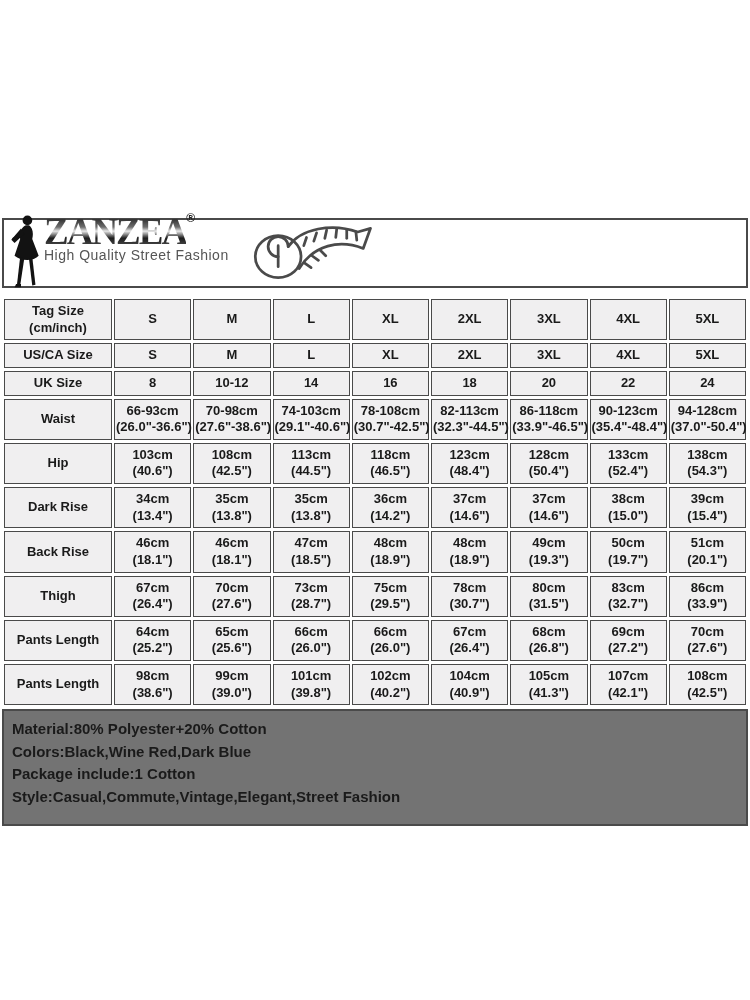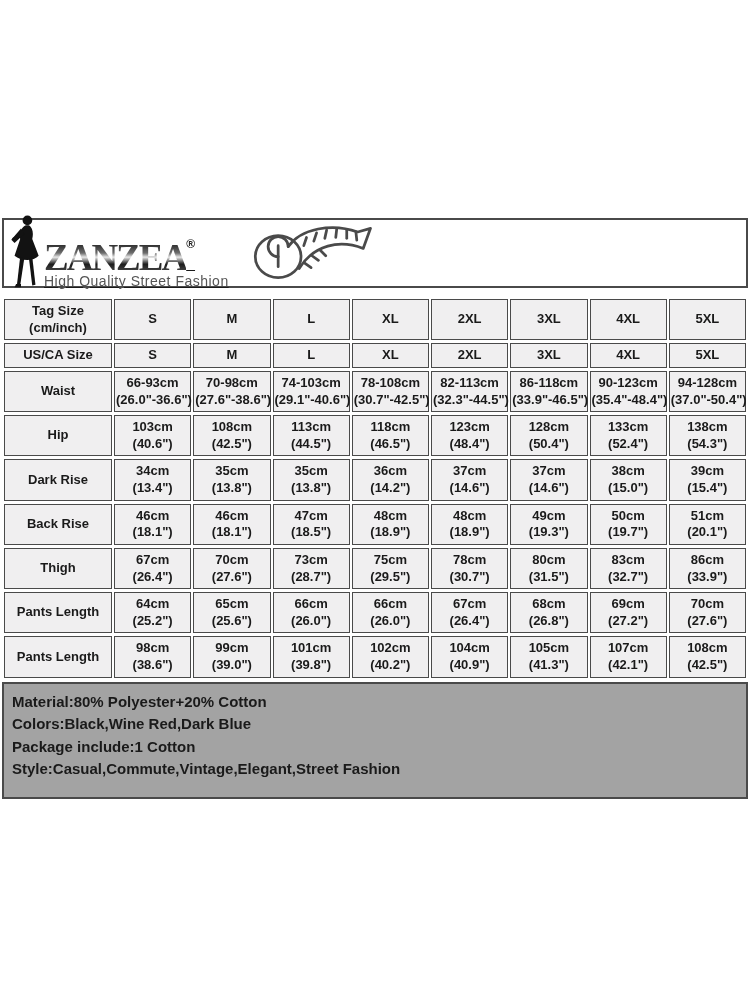--- a/index.html
+++ b/index.html
@@ -17,21 +17,21 @@
   .sheet{position:absolute;top:218px;left:2px;width:746px;}
 
   
   .brand-header{
     border:2px solid var(--border);
     background:#fff;
     display:flex;align-items:center;
     height:70px;
     padding:2px 6px 2px 4px;
   }
-  .logo-wrap{display:flex;align-items:flex-end;width:232px;flex:0 0 auto;text-decoration:underline;}
+  .logo-wrap{display:flex;width:232px;flex:0 0 auto;}
   .logo-figure{flex:0 0 auto;margin-right:2px;}
   .logo-text{line-height:1;padding-bottom:4px;}
   .brand-name{
     font-family:"Liberation Serif", serif;
     font-weight:bold;font-size:37px;letter-spacing:-2px;line-height:0.9;
     background:linear-gradient(180deg,#050505 0%,#6d6d6d 40%,#e8e8e8 52%,#1c1c1c 72%,#555 100%);
     -webkit-background-clip:text;background-clip:text;
     -webkit-text-fill-color:transparent;color:#111;
     display:inline-block;transform:scaleY(1.05);
   }
@@ -59,21 +59,21 @@
     text-align:center;vertical-align:middle;
     padding:3px 1px;color:var(--ink);
   }
 
   
   .details-box{
     border:2px solid var(--border);
     margin-top:1px;
     padding:7px 8px 16px 8px;
     font-weight:bold;font-size:15px;line-height:1.5;
-    background:#a3a3a3;
+    background:#737373;
   }
   .detail-line{white-space:nowrap;}
 </style>
 </head>
 <body>
 
 <div class="sheet">
 
   <div class="brand-header">
     <div class="logo-wrap">
@@ -145,20 +145,31 @@
           <td>S</td>
           <td>M</td>
           <td>L</td>
           <td>XL</td>
           <td>2XL</td>
           <td>3XL</td>
           <td>4XL</td>
           <td>5XL</td>
         </tr>
         <tr>
+          <th>UK Size</th>
+          <td>8</td>
+          <td>10-12</td>
+          <td>14</td>
+          <td>16</td>
+          <td>18</td>
+          <td>20</td>
+          <td>22</td>
+          <td>24</td>
+        </tr>
+        <tr>
           <th>Waist</th>
           <td>66-93cm<br>(26.0"-36.6")</td>
           <td>70-98cm<br>(27.6"-38.6")</td>
           <td>74-103cm<br>(29.1"-40.6")</td>
           <td>78-108cm<br>(30.7"-42.5")</td>
           <td>82-113cm<br>(32.3"-44.5")</td>
           <td>86-118cm<br>(33.9"-46.5")</td>
           <td>90-123cm<br>(35.4"-48.4")</td>
           <td>94-128cm<br>(37.0"-50.4")</td>
         </tr>

